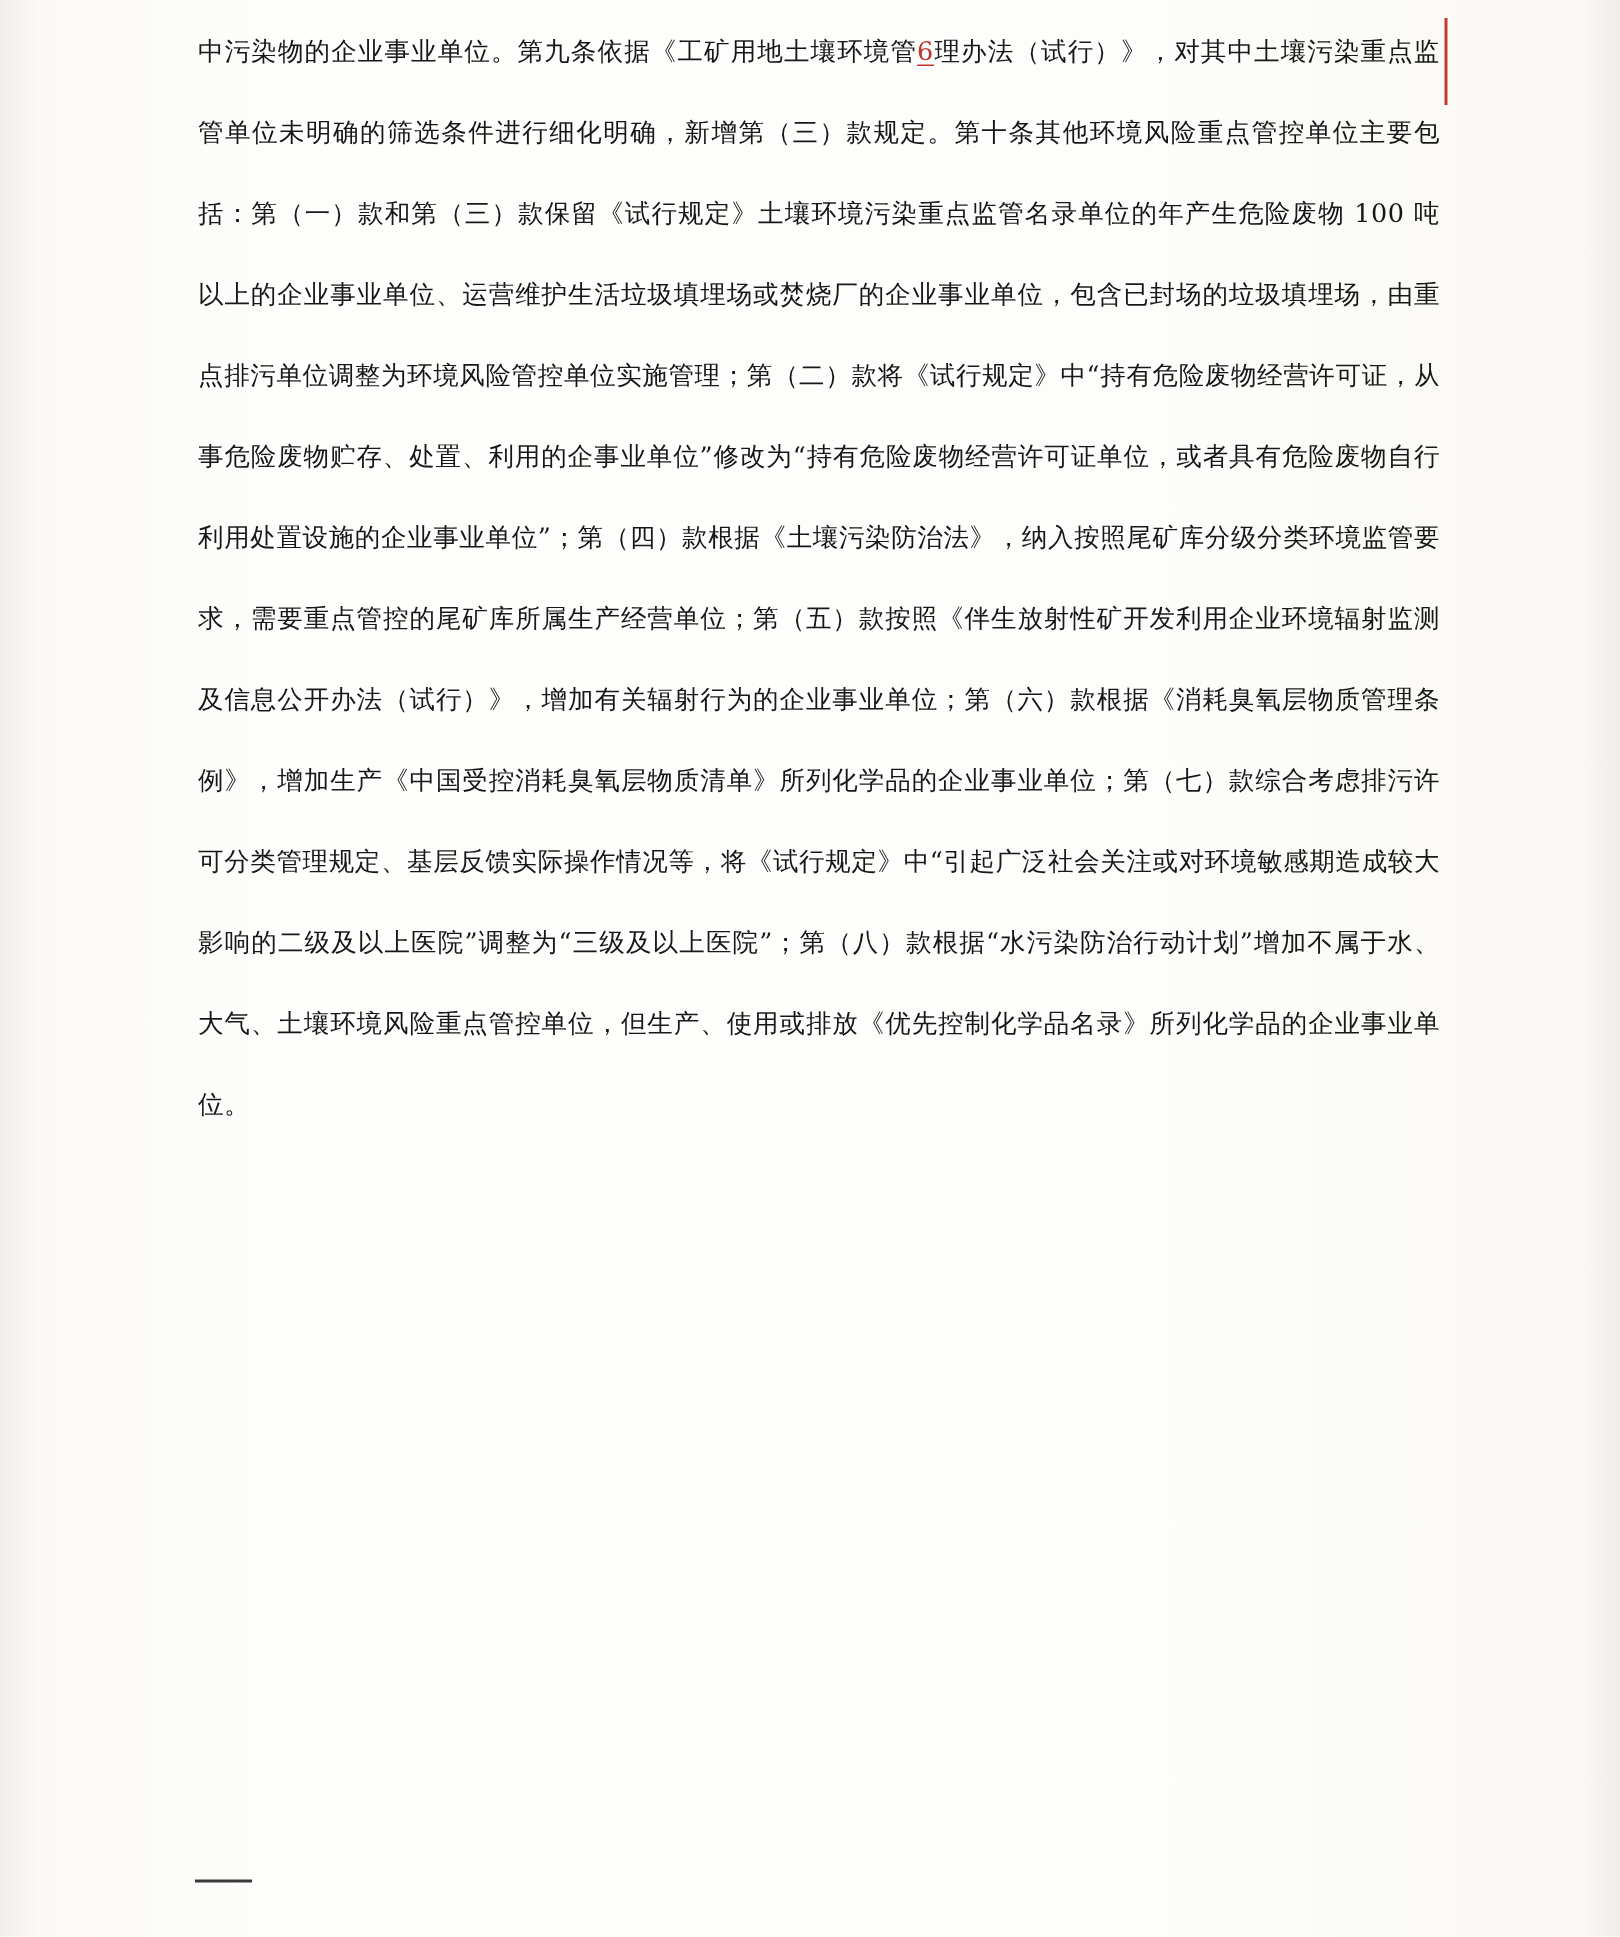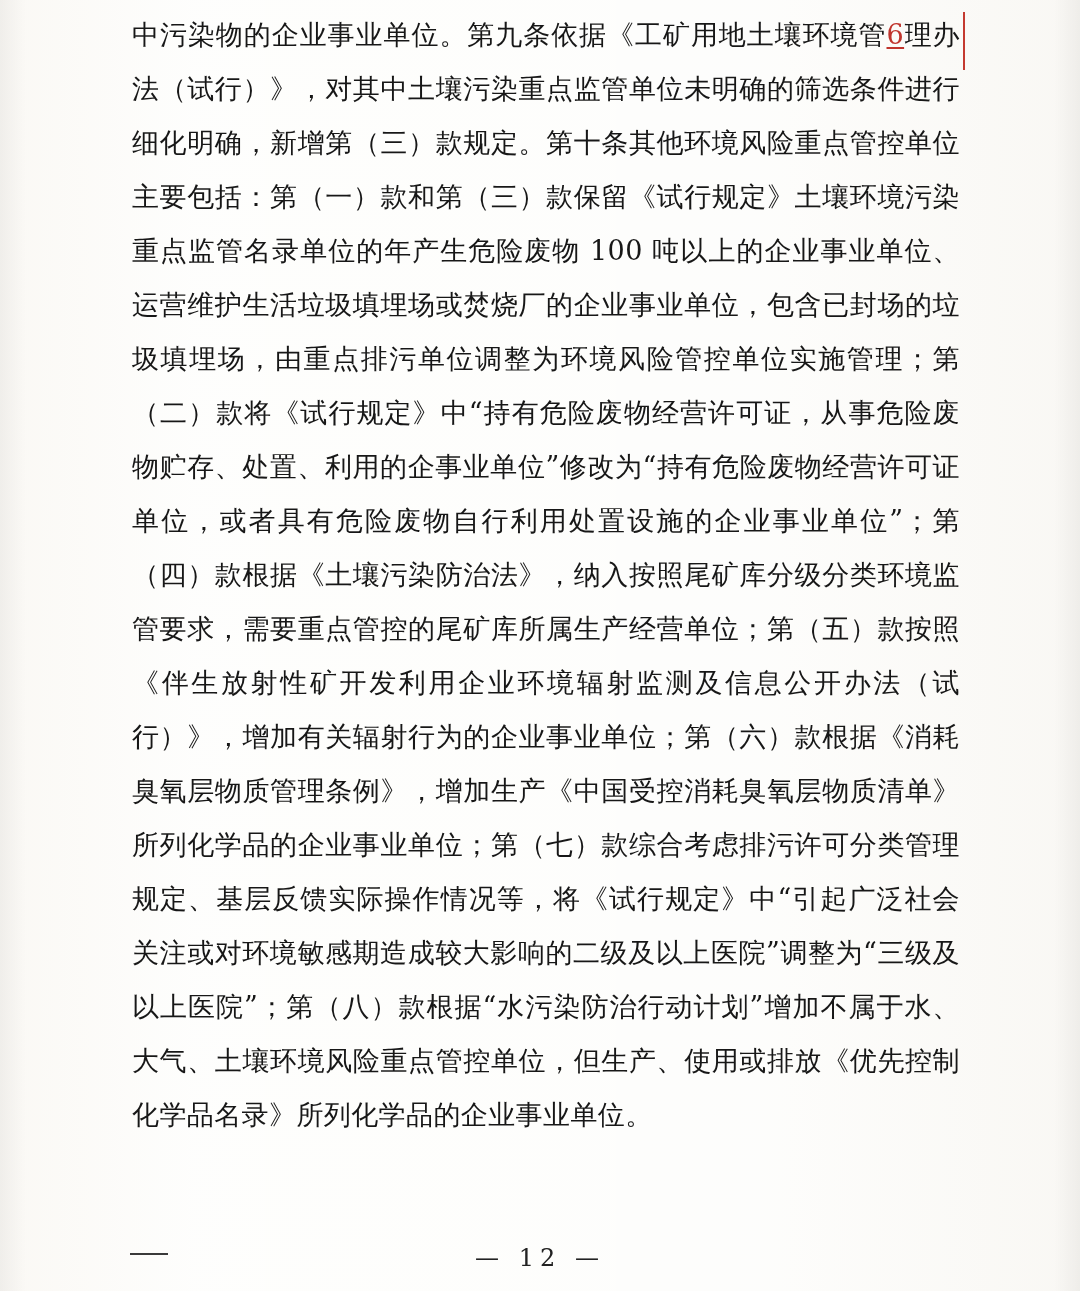--- a/index.html
+++ b/index.html
@@ -29,21 +29,21 @@
       linear-gradient(90deg, rgba(250,248,244,0.9) 0%, rgba(255,255,255,0.4) 18%, rgba(255,255,255,0.2) 70%, rgba(248,246,242,0.8) 100%);
     pointer-events: none;
   }
   .body-area {
     position: absolute;
     left: 132px;
     top: 8px;
     width: 828px;
   }
   .para {
-    font-size: 27px;
+    font-size: 17px;
     line-height: 54px;
     color: #171717;
     letter-spacing: 0.4px;
     text-align: justify;
     text-justify: inter-ideograph;
     margin: 0;
     font-family: "DejaVu Serif", "Liberation Serif", serif;
   }
   .para .mark-red {
     color: #c0342c;
@@ -114,16 +114,13 @@
 
   <div class="rule-right"></div>
 
   <div class="body-area">
     <p class="para">
       <span>中污染物的企业事业单位。第九条依据《工矿用地土壤环境管</span><span class="mark-red">6</span><span>理办法（试行）》，对其中土壤污染重点监管单位未明确的筛选条件进行细化明确，新增第（三）款规定。第十条其他环境风险重点管控单位主要包括：第（一）款和第（三）款保留《试行规定》土壤环境污染重点监管名录单位的年产生危险废物 100 吨以上的企业事业单位、运营维护生活垃圾填埋场或焚烧厂的企业事业单位，包含已封场的垃圾填埋场，由重点排污单位调整为环境风险管控单位实施管理；第（二）款将《试行规定》中“持有危险废物经营许可证，从事危险废物贮存、处置、利用的企事业单位”修改为“持有危险废物经营许可证单位，或者具有危险废物自行利用处置设施的企业事业单位”；第（四）款根据《土壤污染防治法》，纳入按照尾矿库分级分类环境监管要求，需要重点管控的尾矿库所属生产经营单位；第（五）款按照《伴生放射性矿开发利用企业环境辐射监测及信息公开办法（试行）》，增加有关辐射行为的企业事业单位；第（六）款根据《消耗臭氧层物质管理条例》，增加生产《中国受控消耗臭氧层物质清单》所列化学品的企业事业单位；第（七）款综合考虑排污许可分类管理规定、基层反馈实际操作情况等，将《试行规定》中“引起广泛社会关注或对环境敏感期造成较大影响的二级及以上医院”调整为“三级及以上医院”；第（八）款根据“水污染防治行动计划”增加不属于水、大气、土壤环境风险重点管控单位，但生产、使用或排放《优先控制化学品名录》所列化学品的企业事业单位。</span>
     </p>
   </div>
 
   <div class="footer-rule"></div>
-  <div class="footer">
-    <span class="page-number">— 12 —</span>
-  </div>
 </div>
 
 </body></html>

